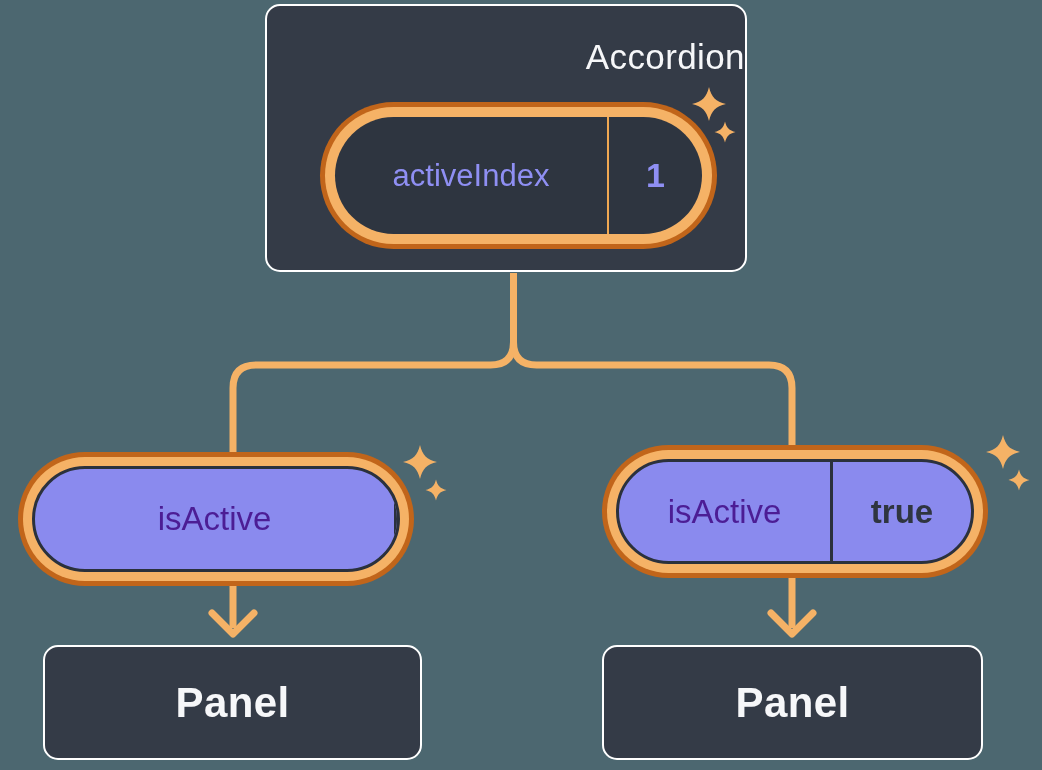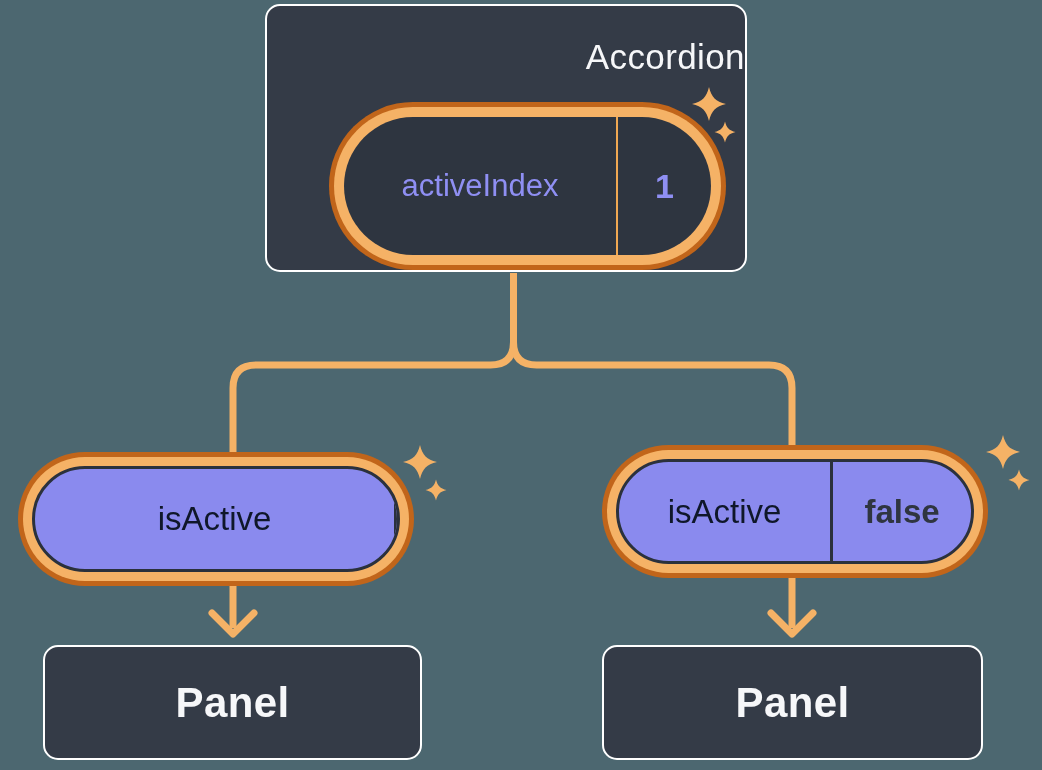--- a/index.html
+++ b/index.html
@@ -23,29 +23,29 @@
   .panel-right { left:602px; top:645px; width:381px; height:115px; }
 
   
   .pill { position:absolute; z-index:3; box-sizing:border-box; background:#C1651A; border-radius:999px; padding:5px; }
   .pill-inner { box-sizing:border-box; height:100%; background:#F5B266; border-radius:999px; padding:9px; }
   .pill-core { box-sizing:border-box; height:100%; border-radius:999px; display:flex; overflow:hidden; }
   .cell-label { flex:1; display:flex; align-items:center; justify-content:center; }
   .cell-value { display:flex; align-items:center; justify-content:center; }
   .pill-divider { width:3px; flex:0 0 auto; }
 
-  .accordion-pill { left:329px; top:102px; width:397px; height:168px; }
+  .accordion-pill { left:320px; top:102px; width:397px; height:147px; }
   .accordion-pill .pill-inner { padding:10px; }
   .accordion-pill .pill-core { background:#2E3540; }
   .accordion-pill .cell-label { color:#8F8FF3; font-size:31px; }
   .accordion-pill .pill-divider { width:2px; background:#F0A852; }
   .accordion-pill .cell-value { width:93px; color:#8F8FF3; font-size:34px; font-weight:700; }
 
   .child-pill .pill-core { background:#8A8AEE; border:3px solid #2B313C; }
-  .child-pill .cell-label { color:#0f172a; font-size:33px; }
+  .child-pill .cell-label { color:#4c1d95; font-size:33px; }
   .child-pill .pill-divider { background:#2B313C; }
   .child-pill .cell-value { color:#2F3540; font-size:33px; font-weight:700; }
   .pill-left  { left:18px;  top:452px; width:396px; height:134px; }
   .pill-left .cell-value  { width:149px; }
   .pill-right { left:602px; top:445px; width:386px; height:133px; }
   .pill-right .cell-value { width:138px; }
 
   .sparkles { position:absolute; z-index:4; }
   .sp1 { left:689px; top:84px; }
   .sp2 { left:400px; top:442px; }
@@ -84,21 +84,21 @@
         <span class="pill-divider"></span>
       </div>
     </div>
   </div>
 
   <div class="pill child-pill pill-right">
     <div class="pill-inner">
       <div class="pill-core">
         <span class="cell-label">isActive</span>
         <span class="pill-divider"></span>
-        <span class="cell-value">false</span>
+        <span class="cell-value">true</span>
       </div>
     </div>
   </div>
 
   <div class="node panel-node panel-left">
     <span>Panel</span>
   </div>
   <div class="node panel-node panel-right">
     <span>Panel</span>
   </div>

